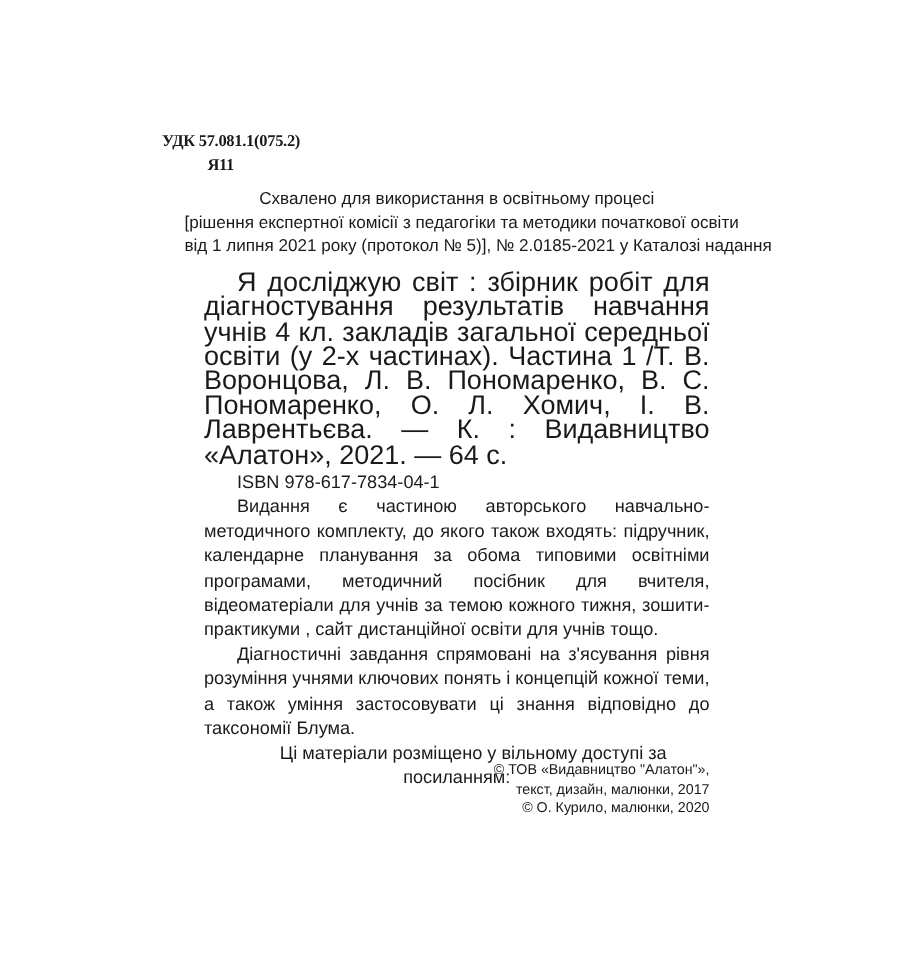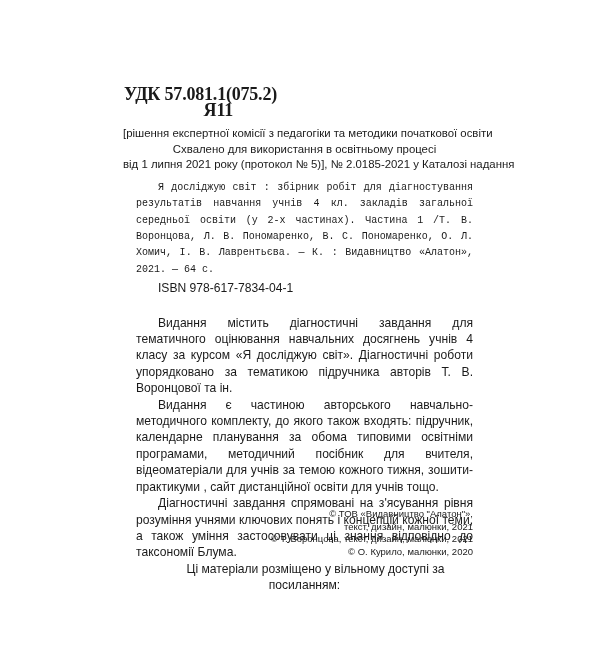--- a/index.html
+++ b/index.html
@@ -15,25 +15,25 @@
     overflow: hidden;
   }
   .page {
     position: relative;
     width: 610px;
     height: 650px;
   }
   
   .udc-block {
     position: absolute;
-    left: 124px;
+    left: 108px;
     top: 86px;
     font-family: "Liberation Serif", serif;
     font-weight: bold;
-    font-size: 18px;
+    font-size: 11px;
     line-height: 16px;
     letter-spacing: -0.2px;
   }
   .udc-line-1 {
     display: block;
     white-space: nowrap;
   }
   .udc-line-2 {
     display: block;
     text-align: right;
@@ -55,26 +55,25 @@
   .approval .ln {
     display: block;
     white-space: nowrap;
   }
   .approval .ln.wide {
     margin-left: -13px;
     margin-right: -13px;
   }
   .biblio {
     margin: 7px 0 0 0;
-    font-size: 10px;
+    font-size: 18px;
     line-height: 16.4px;
     text-align: justify;
     text-justify: inter-word;
     text-indent: 22px;
-    font-family: Liberation Mono, monospace;
   }
   .isbn {
     margin: 2px 0 0 0;
     font-size: 12.1px;
     line-height: 16.4px;
     text-indent: 22px;
   }
   .body-para {
     margin: 0;
     font-size: 12.1px;
@@ -110,36 +109,34 @@
 <div class="page">
 
   <div class="udc-block">
     <span class="udc-line-1">УДК 57.081.1(075.2)</span>
     <span class="udc-line-2">Я11</span>
   </div>
 
   <div class="column">
 
     <div class="approval">
+      <span class="ln">Схвалено для використання в освітньому процесі</span>
       <span class="ln wide">[рішення експертної комісії з педагогіки та методики початкової освіти</span>
-      <span class="ln">Схвалено для використання в освітньому процесі</span>
       <span class="ln wide">від 1 липня 2021 року (протокол № 5)],  № 2.0185-2021 у Каталозі надання</span>
     </div>
 
     <p class="biblio">Я досліджую світ : збірник робіт для діагностування результатів навчання учнів 4 кл. закладів загальної середньої освіти (у 2-х частинах). Частина 1 /Т. В. Воронцова, Л. В. Пономаренко, В. С. Пономаренко, О. Л. Хомич, І. В. Лаврентьєва. — К. : Видавництво «Алатон», 2021. — 64 с.</p>
 
     <p class="isbn">ISBN 978-617-7834-04-1</p>
 
-    <p class="body-para first">Видання містить діагностичні завдання для тематичного оцінювання навчальних досягнень учнів 4 класу за курсом «Я досліджую світ». Діагностичні роботи упорядковано за тематикою підручника авторів Т. В. Воронцової та ін.</p>
     <p class="body-para">Видання є частиною авторського навчально-методичного комплекту, до якого також входять: підручник, календарне планування за обома типовими освітніми програмами, методичний посібник для вчителя, відеоматеріали для учнів за темою кожного тижня, зошити-практикуми , сайт дистанційної освіти для учнів тощо.</p>
     <p class="body-para">Діагностичні завдання спрямовані на з'ясування рівня розуміння учнями ключових понять і концепцій кожної теми, а також уміння застосовувати ці знання відповідно до таксономії Блума.</p>
     <p class="body-para last">Ці матеріали розміщено у вільному доступі за посиланням:</p>
 
   </div>
 
   <div class="copyright">
     <span class="cline">© ТОВ «Видавництво "Алатон"»,</span>
-    <span class="cline">текст, дизайн, малюнки, 2021</span>
-    <span class="cline">© Т. Воронцова, текст, дизайн, малюнки, 2021</span>
+    <span class="cline">текст, дизайн, малюнки, 2017</span>
     <span class="cline">© О. Курило, малюнки, 2020</span>
   </div>
 
 </div>
 
 </body></html>

